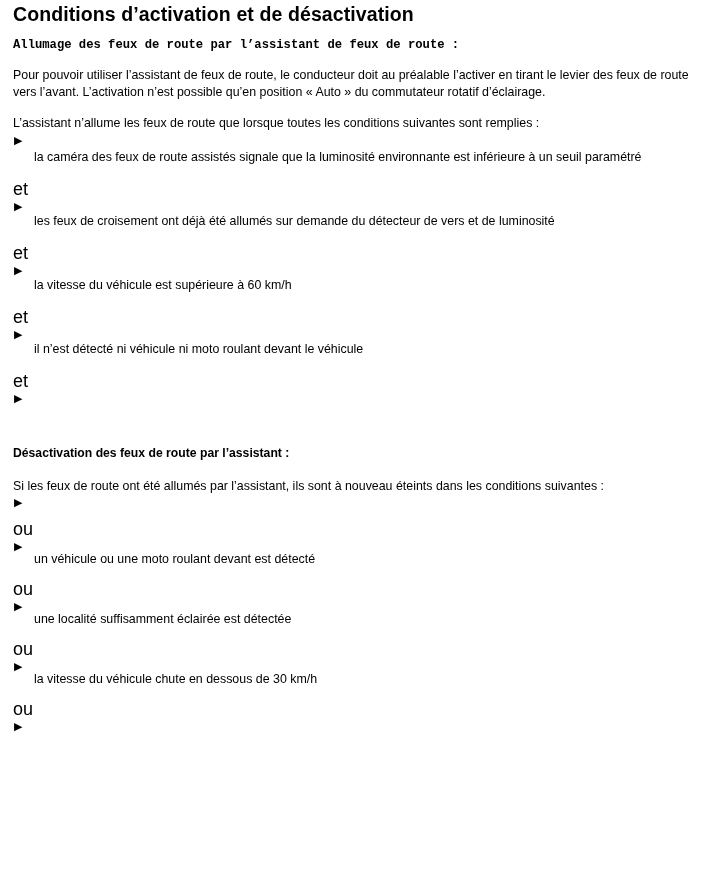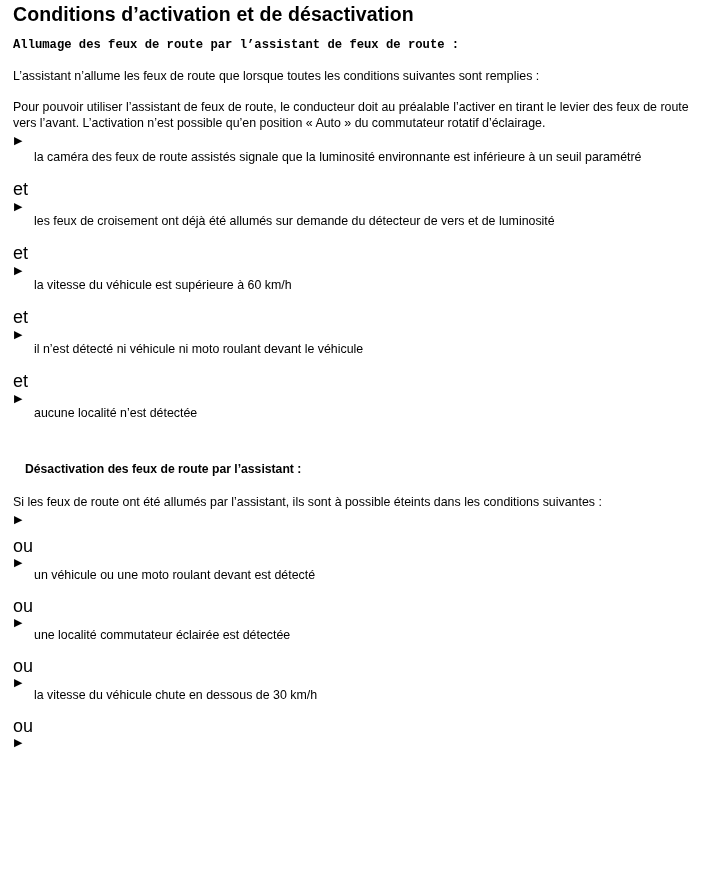--- a/index.html
+++ b/index.html
@@ -79,36 +79,36 @@
   
   .connector {
     font-size: 18px;
     line-height: 16.5px;
   }
 
   
   .gap-b1 { padding-top: 17px; }
   .gap-c  { padding-top: 16px; }
   .gap-b  { padding-top: 15px; }
-  .gap-section { padding-top: 40px; margin-left: 12px; }
+  .gap-section { padding-top: 40px; }
   .gap-b-tight { padding-top: 13px; }
   .gap-c-tight { padding-top: 14px; }
 </style>
 </head>
 <body>
 
 <div class="page">
 
   <h1 class="doc-title">Conditions d’activation et de désactivation</h1>
 
   <h2 class="section-heading heading-1">Allumage des feux de route par l’assistant de feux de route :</h2>
 
+  <p class="body-text intro-para">Pour pouvoir utiliser l’assistant de feux de route, le conducteur doit au préalable l’activer en tirant le levier des feux de route vers l’avant. L’activation n’est possible qu’en position « Auto » du commutateur rotatif d’éclairage.</p>
+
   <p class="body-text lead-in">L’assistant n’allume les feux de route que lorsque toutes les conditions suivantes sont remplies :</p>
-
-  <p class="body-text intro-para">Pour pouvoir utiliser l’assistant de feux de route, le conducteur doit au préalable l’activer en tirant le levier des feux de route vers l’avant. L’activation n’est possible qu’en position « Auto » du commutateur rotatif d’éclairage.</p>
 
   <div class="bullet-row gap-b1">
     <span class="bullet-marker">▶</span>
     <span class="bullet-text">la caméra des feux de route assistés signale que la luminosité environnante est inférieure à un seuil paramétré</span>
   </div>
 
   <div class="connector gap-c">et</div>
 
   <div class="bullet-row gap-b">
     <span class="bullet-marker">▶</span>
@@ -126,43 +126,42 @@
 
   <div class="bullet-row gap-b">
     <span class="bullet-marker">▶</span>
     <span class="bullet-text">il n’est détecté ni véhicule ni moto roulant devant le véhicule</span>
   </div>
 
   <div class="connector gap-c">et</div>
 
   <div class="bullet-row gap-b">
     <span class="bullet-marker">▶</span>
-    <span class="bullet-text">aucune localité n’est détectée</span>
   </div>
 
   <h2 class="section-heading gap-section">Désactivation des feux de route par l’assistant :</h2>
 
-  <p class="body-text lead-in-2">Si les feux de route ont été allumés par l’assistant, ils sont à possible éteints dans les conditions suivantes :</p>
+  <p class="body-text lead-in-2">Si les feux de route ont été allumés par l’assistant, ils sont à nouveau éteints dans les conditions suivantes :</p>
 
   <div class="bullet-row gap-b-tight">
     <span class="bullet-marker">▶</span>
   </div>
 
   <div class="connector gap-c-tight">ou</div>
 
   <div class="bullet-row gap-b-tight">
     <span class="bullet-marker">▶</span>
     <span class="bullet-text">un véhicule ou une moto roulant devant est détecté</span>
   </div>
 
   <div class="connector gap-c-tight">ou</div>
 
   <div class="bullet-row gap-b-tight">
     <span class="bullet-marker">▶</span>
-    <span class="bullet-text">une localité commutateur éclairée est détectée</span>
+    <span class="bullet-text">une localité suffisamment éclairée est détectée</span>
   </div>
 
   <div class="connector gap-c-tight">ou</div>
 
   <div class="bullet-row gap-b-tight">
     <span class="bullet-marker">▶</span>
     <span class="bullet-text">la vitesse du véhicule chute en dessous de 30 km/h</span>
   </div>
 
   <div class="connector gap-c-tight">ou</div>

